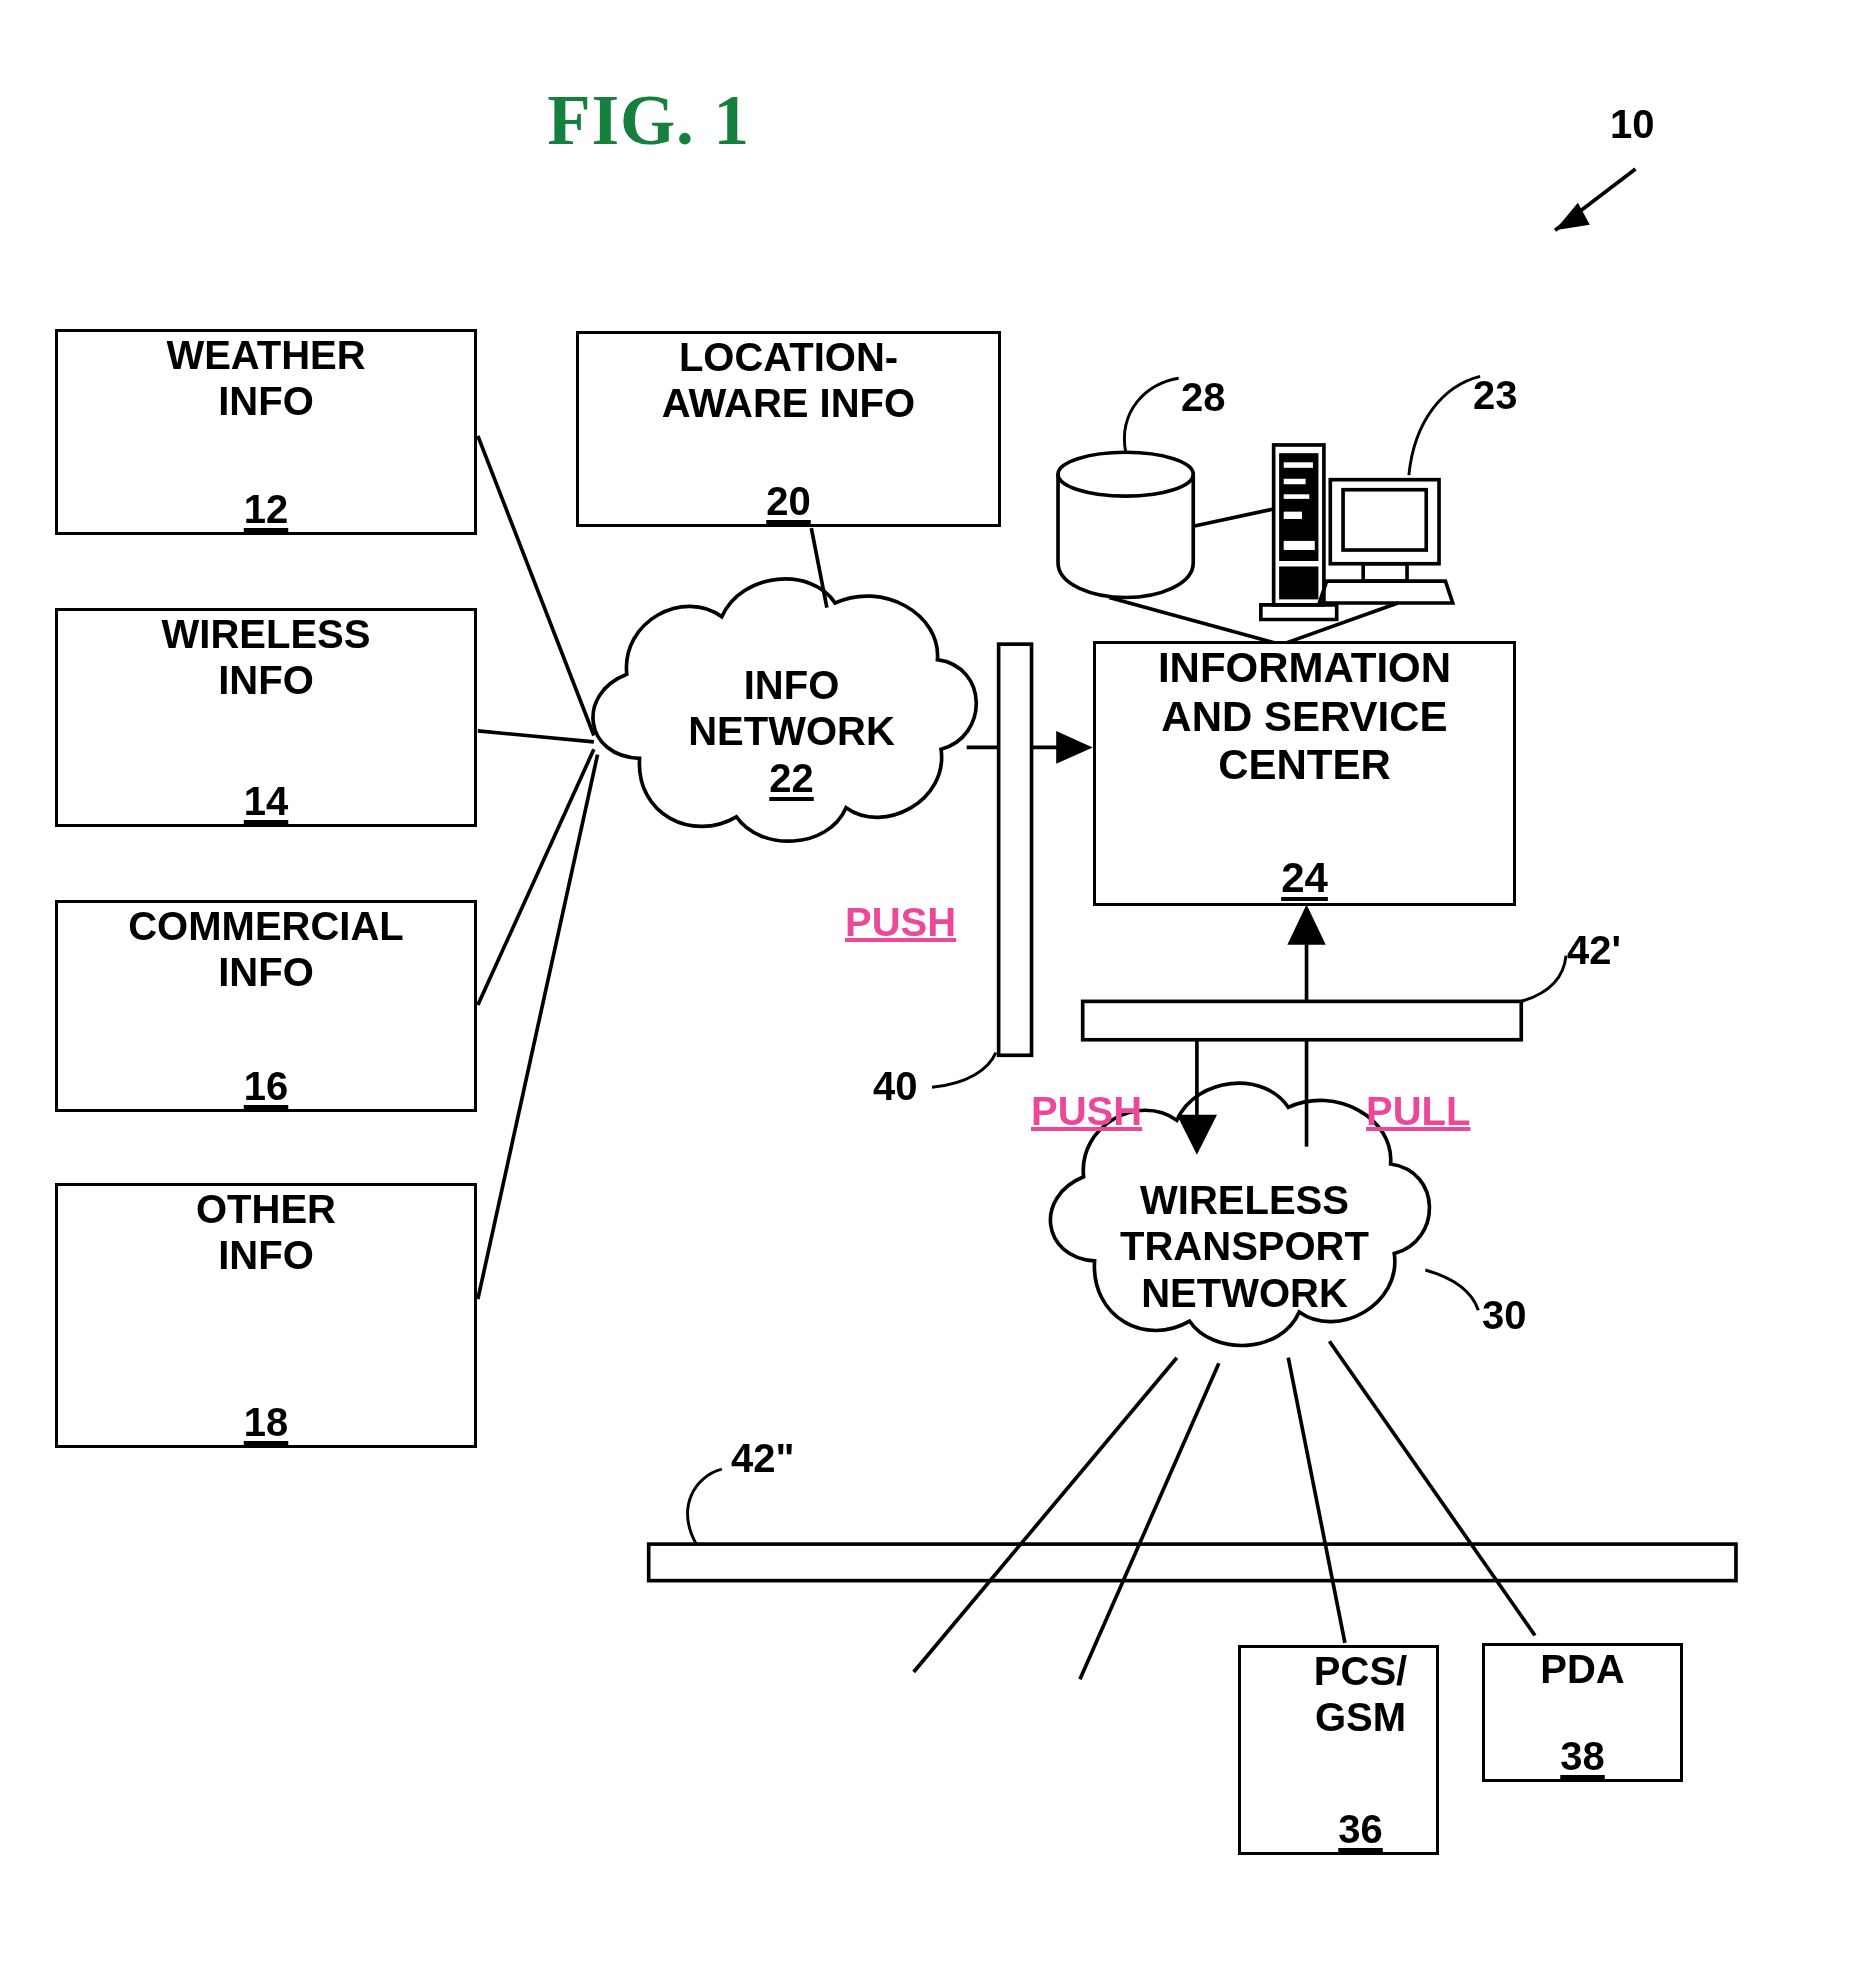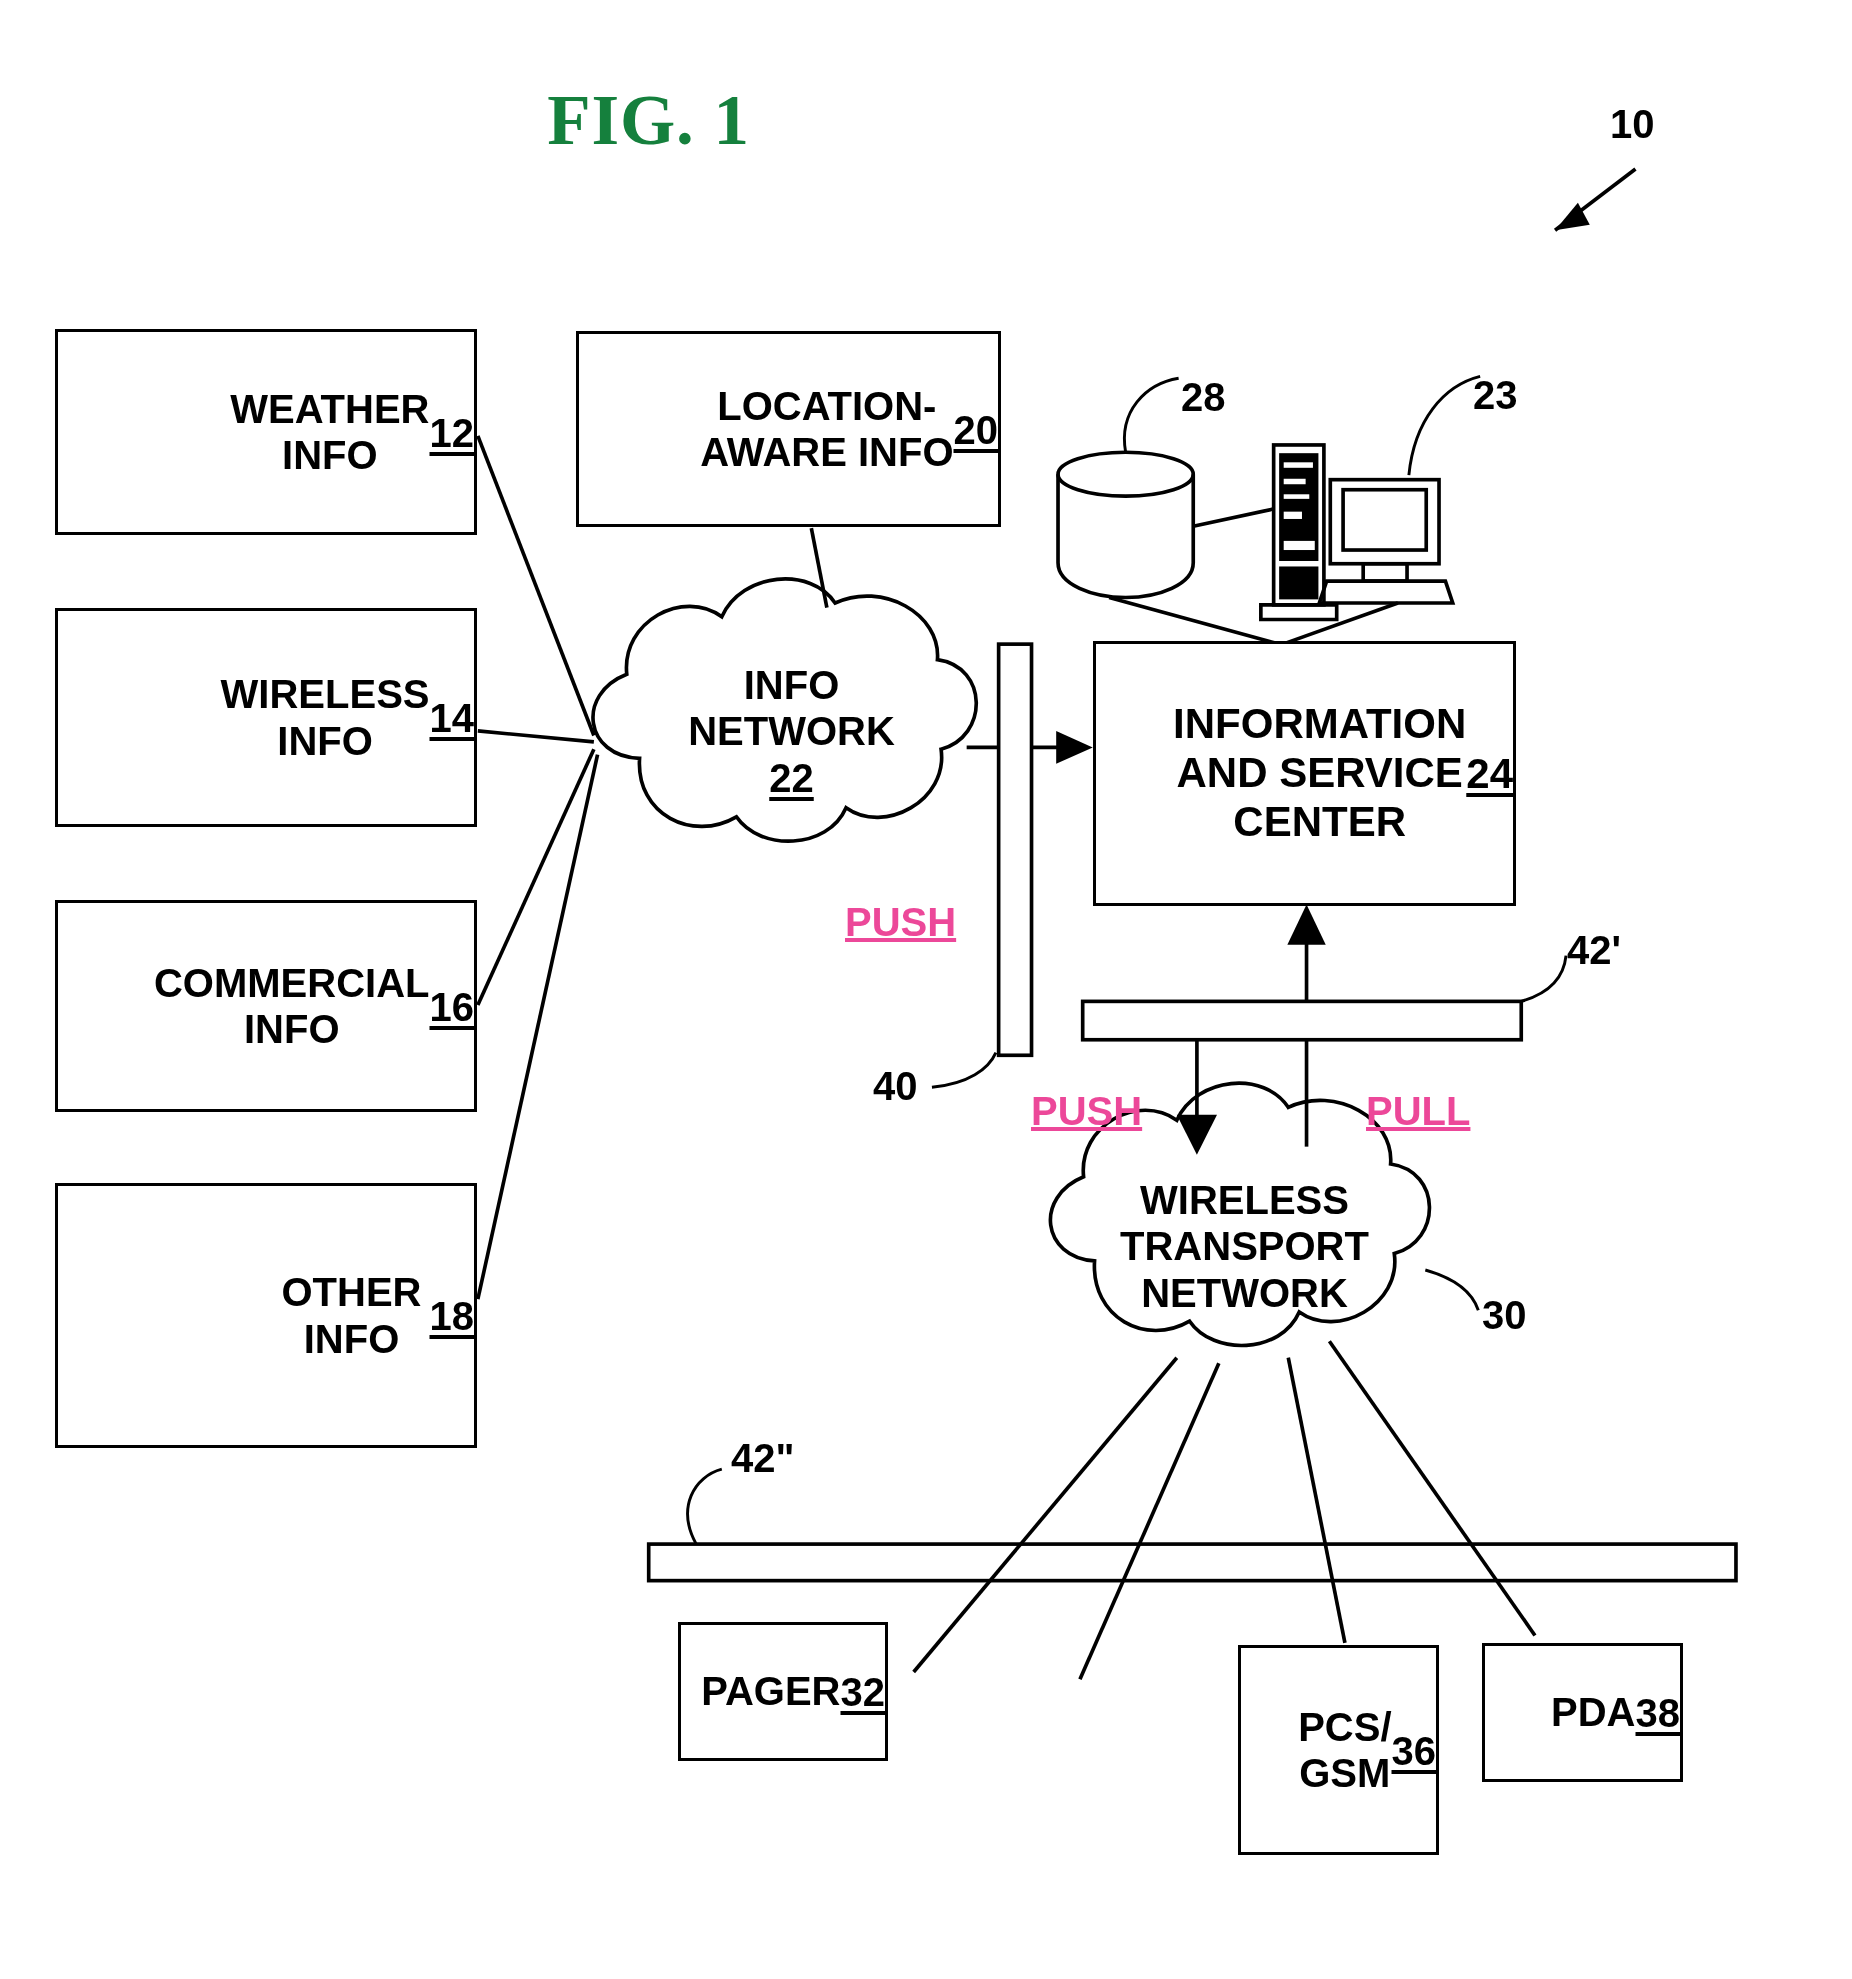--- a/index.html
+++ b/index.html
@@ -30,23 +30,23 @@
     color: #15803d;
   }
 
   
   .pbox {
     position: absolute;
     box-sizing: border-box;
     border: 3.7px solid #000;
     background: #fff;
     display: flex;
-    flex-direction: row;
+    flex-direction: column;
     align-items: center;
-    justify-content: flex-end;
+    justify-content: space-between;
     text-align: center;
     font-weight: bold;
     color: #000;
     line-height: 1.16;
   }
   .pbox .lbl { display: block; white-space: pre-line; }
   .pbox .num {
     display: block;
     text-decoration: underline;
     text-underline-offset: 4.6px;
@@ -297,24 +297,20 @@
   <div class="cloudtext" style="left:1062px; top:1177px; width:365px; font-size:40px;">
     <span class="lbl" style="white-space:pre-line;">WIRELESS
 TRANSPORT
 NETWORK</span>
   </div>
 
   <div class="refnum" style="left:1482px; top:1293px;">30</div>
 
   <div class="refnum" style="left:731px; top:1436px;">42"</div>
 
-  <div class="pbox" style="left:678px; top:1622px; width:210px; height:139px; font-size:40px;">
-    <span class="lbl">PAGER</span>
-    <span class="num">32</span>
-  </div>
 
 
   <div class="pbox" style="left:1238px; top:1645px; width:201px; height:210px; font-size:40px;padding-left:44px;">
     <span class="lbl">PCS/
 GSM</span>
     <span class="num">36</span>
   </div>
 
   <div class="pbox" style="left:1482px; top:1643px; width:201px; height:139px; font-size:40px;">
     <span class="lbl">PDA</span>

